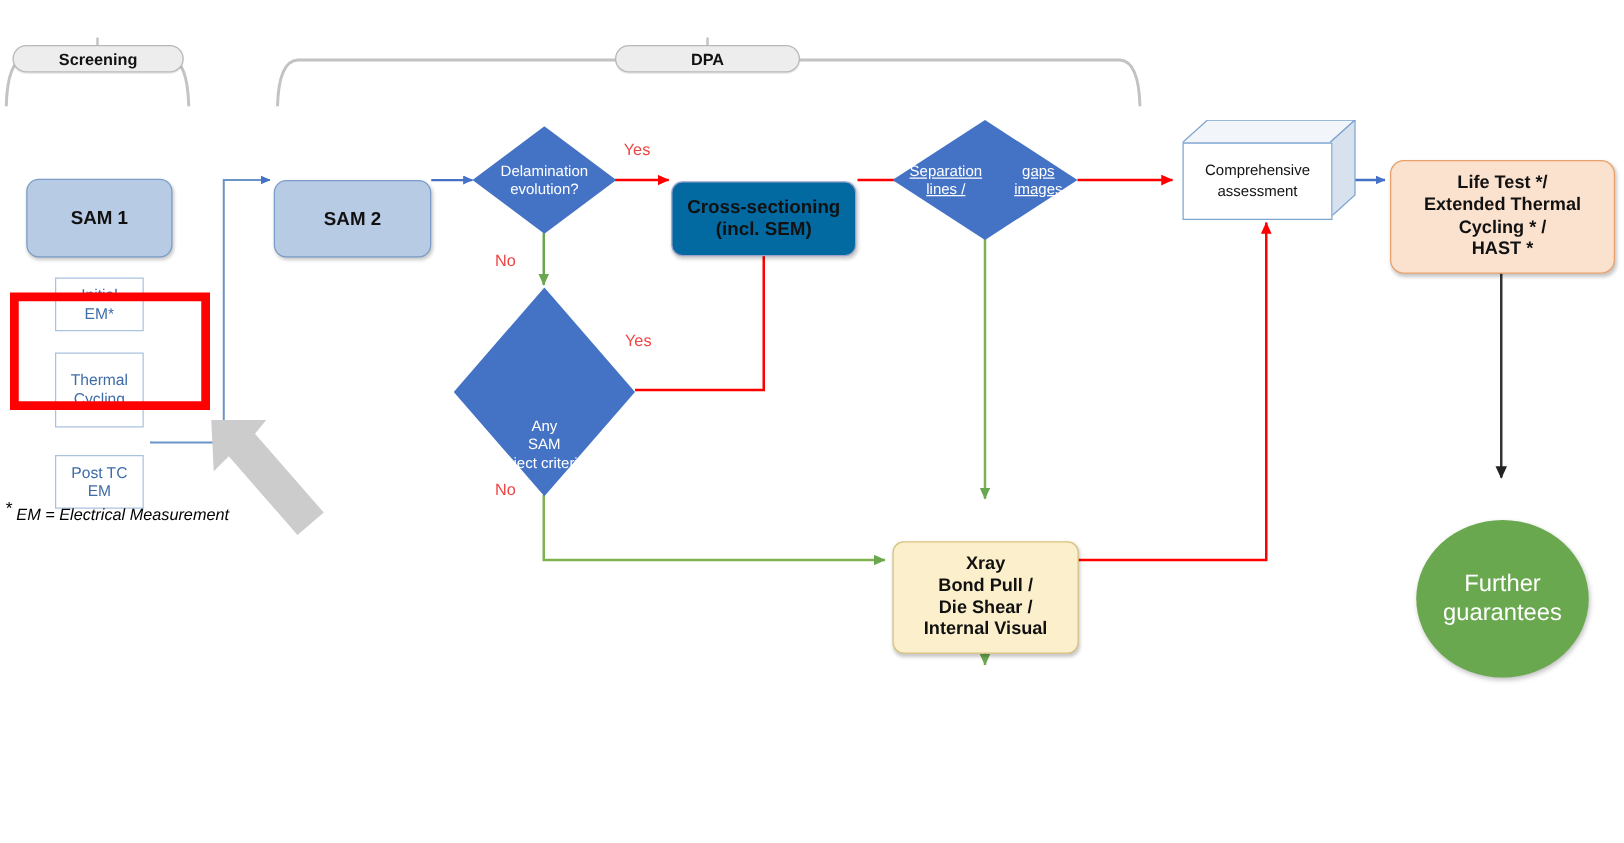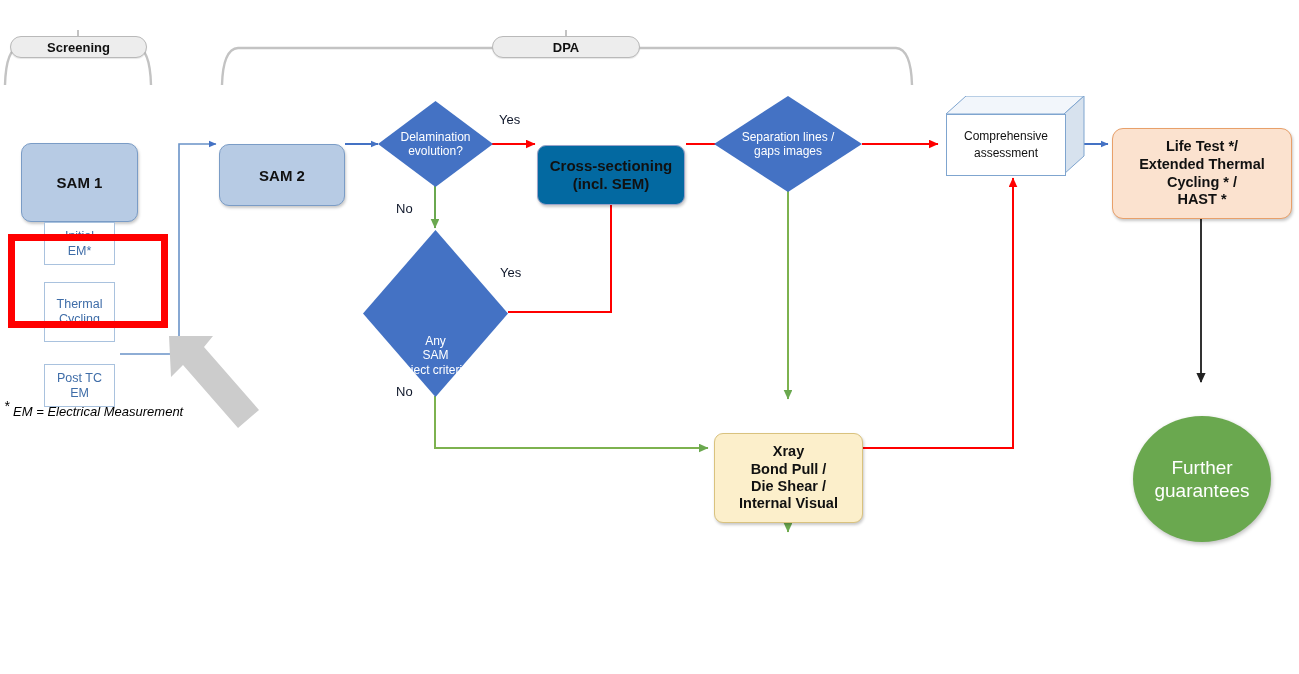--- a/index.html
+++ b/index.html
@@ -45,21 +45,21 @@
           box-shadow:1px 2px 4px rgba(0,0,0,.25);}
 
   
   .cube3d{position:absolute;}
   .cube3d .face{position:absolute;left:0;top:18px;width:118px;height:60px;
       background:#ffffff;border:1px solid #7fa5cf;display:flex;align-items:center;
       justify-content:center;text-align:center;font-size:12px;color:#111;
       line-height:1.45;}
 
   
-  .elabel{position:absolute;color:#0f172a;font-size:13px;}
+  .elabel{position:absolute;color:#ef4444;font-size:13px;}
 
   
   .footnote{position:absolute;font-size:13px;color:#000;font-weight:normal;font-style:italic;}
   .footnote sup{font-size:14px;}
 
   
   .redbox{position:absolute;border:7px solid #ff0000;box-sizing:border-box;}
 </style>
 </head>
 <body>
@@ -140,21 +140,21 @@
     </g>
   </svg>
 
   <div class="node pill" style="left:10px;top:5px;width:137px;">
     <span>Screening</span>
   </div>
   <div class="node pill" style="left:492px;top:5px;width:148px;">
     <span>DPA</span>
   </div>
 
-  <div class="node sambox" style="left:21px;top:112px;width:117px;height:79px;">
+  <div class="node sambox" style="left:21px;top:112px;width:117px;height:63px;">
     <span>SAM 1</span>
   </div>
 
   <div class="node subbox" style="left:44px;top:191px;width:71px;height:43px;flex-direction:column;">
     <span>Initial</span>
     <span>EM*</span>
   </div>
 
   <div class="node subbox" style="left:44px;top:251px;width:71px;height:60px;flex-direction:column;">
     <span>Thermal</span>
@@ -214,21 +214,21 @@
 
   <div class="node xsect" style="left:537px;top:114px;width:148px;height:60px;flex-direction:column;">
     <span>Cross-sectioning</span>
     <span>(incl. SEM)</span>
   </div>
 
   <div class="diamond" style="left:714px;top:96px;width:148px;height:96px;">
     <svg width="148" height="96" viewBox="0 0 148 96">
       <polygon points="74,0 148,48 74,96 0,48" fill="#4472c4"></polygon>
     </svg>
-    <div class="dlabel" style="flex-direction:column;">
+    <div class="dlabel" style="flex-direction:row;text-decoration:underline;">
       <span>Separation lines /</span>
       <span>gaps images</span>
     </div>
   </div>
 
   <div class="cube3d" style="left:946px;top:96px;width:140px;height:85px;">
     <svg width="140" height="85" viewBox="0 0 140 85" style="position:absolute;left:0;top:0;">
       <polygon points="0,18 20,0 138,0 118,18" fill="#f2f6fb" stroke="#7fa5cf" stroke-width="1"></polygon>
       <polygon points="118,18 138,0 138,60 118,78" fill="#d7e2ee" stroke="#7fa5cf" stroke-width="1"></polygon>
     </svg>

